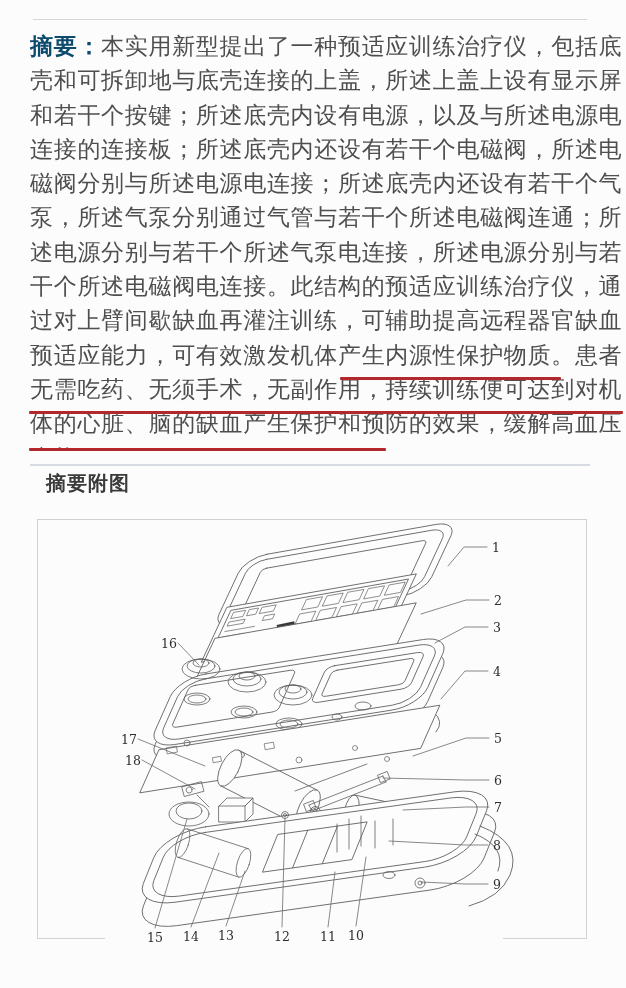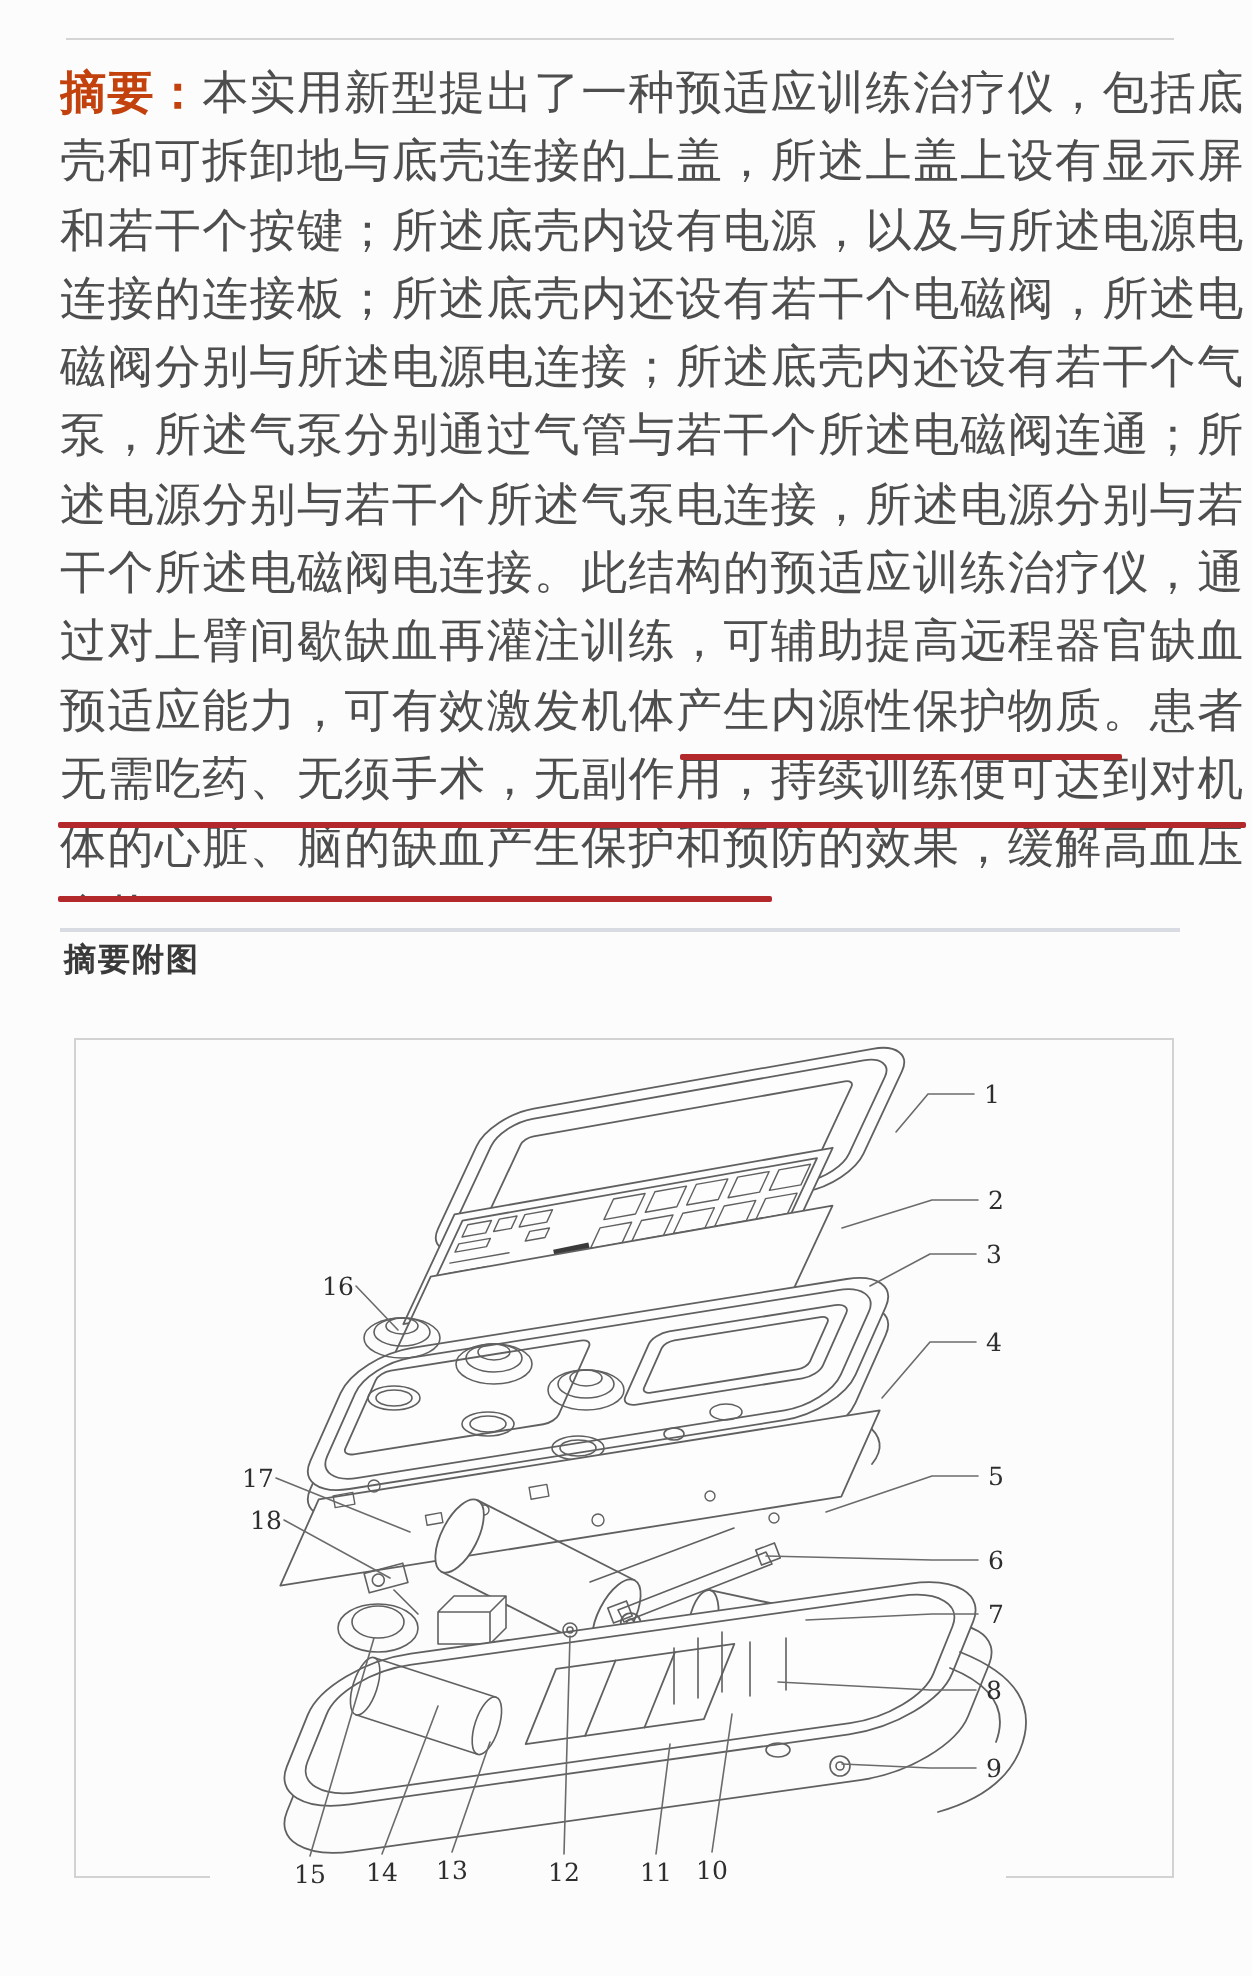--- a/index.html
+++ b/index.html
@@ -8,26 +8,26 @@
     background:#fcfcfc;
     font-family:"Liberation Sans","DejaVu Sans",sans-serif;
   }
   .divider-top{position:absolute;left:33px;top:19px;width:554px;height:1px;background:#d5d5d5;}
   .abstract{
     position:absolute;left:30px;top:29px;width:592px;height:420px;
     font-size:23px;line-height:34.3px;color:#4e4e4e;
     text-align:justify;text-justify:inter-ideograph;overflow:hidden;
     letter-spacing:0.4px;
   }
-  .abstract .lead{font-weight:700;color:#c2410c;}
+  .abstract .lead{font-weight:700;color:#0c4a6e;}
   .redline{position:absolute;height:3px;border-radius:1px;background:#b3282a;}
   .section-divider{position:absolute;left:30px;top:464px;width:560px;height:2px;background:#d8dce2;}
   .fig-heading{
-    position:absolute;left:32px;top:470px;
-    font-size:16px;font-weight:700;color:#3a3a3a;letter-spacing:1px;text-align:right;
+    position:absolute;left:46px;top:470px;
+    font-size:20px;font-weight:700;color:#3a3a3a;letter-spacing:1px;text-align:right;
   }
   .fig-frame{
     position:absolute;left:37px;top:519px;width:548px;height:418px;
     border:1px solid #d2d2d2;background:transparent;
   }
   .frame-gap{position:absolute;left:105px;top:937px;width:398px;height:5px;background:#fcfcfc;}
   svg.drawing{position:absolute;left:37px;top:519px;overflow:visible;}
   svg.drawing *{vector-effect:non-scaling-stroke;}
   .callout-text{font-family:"DejaVu Serif","Liberation Serif",serif;font-size:12.5px;fill:#2e2e2e;}
 </style>

